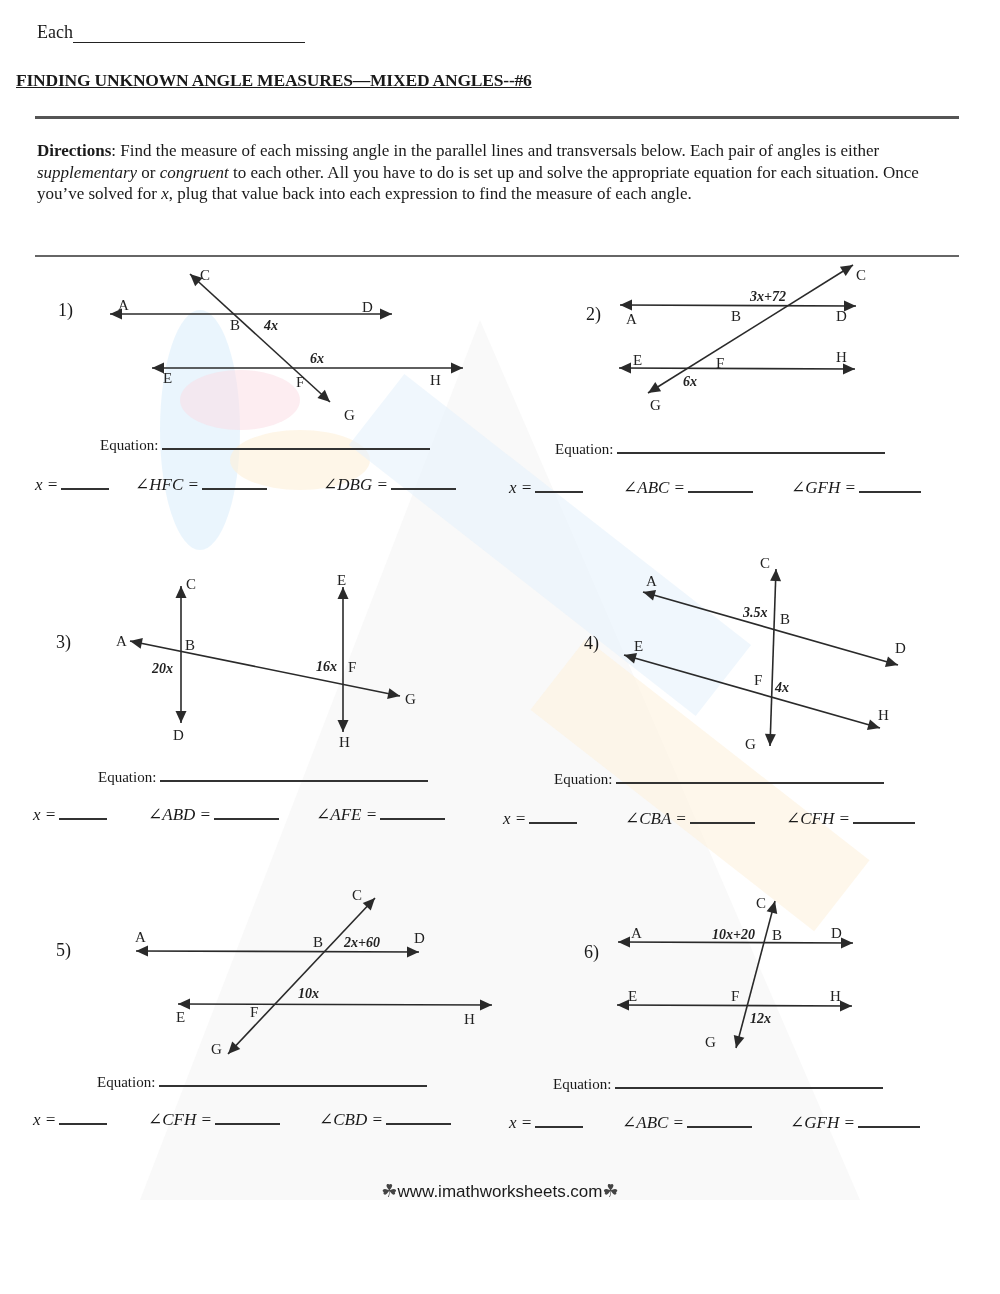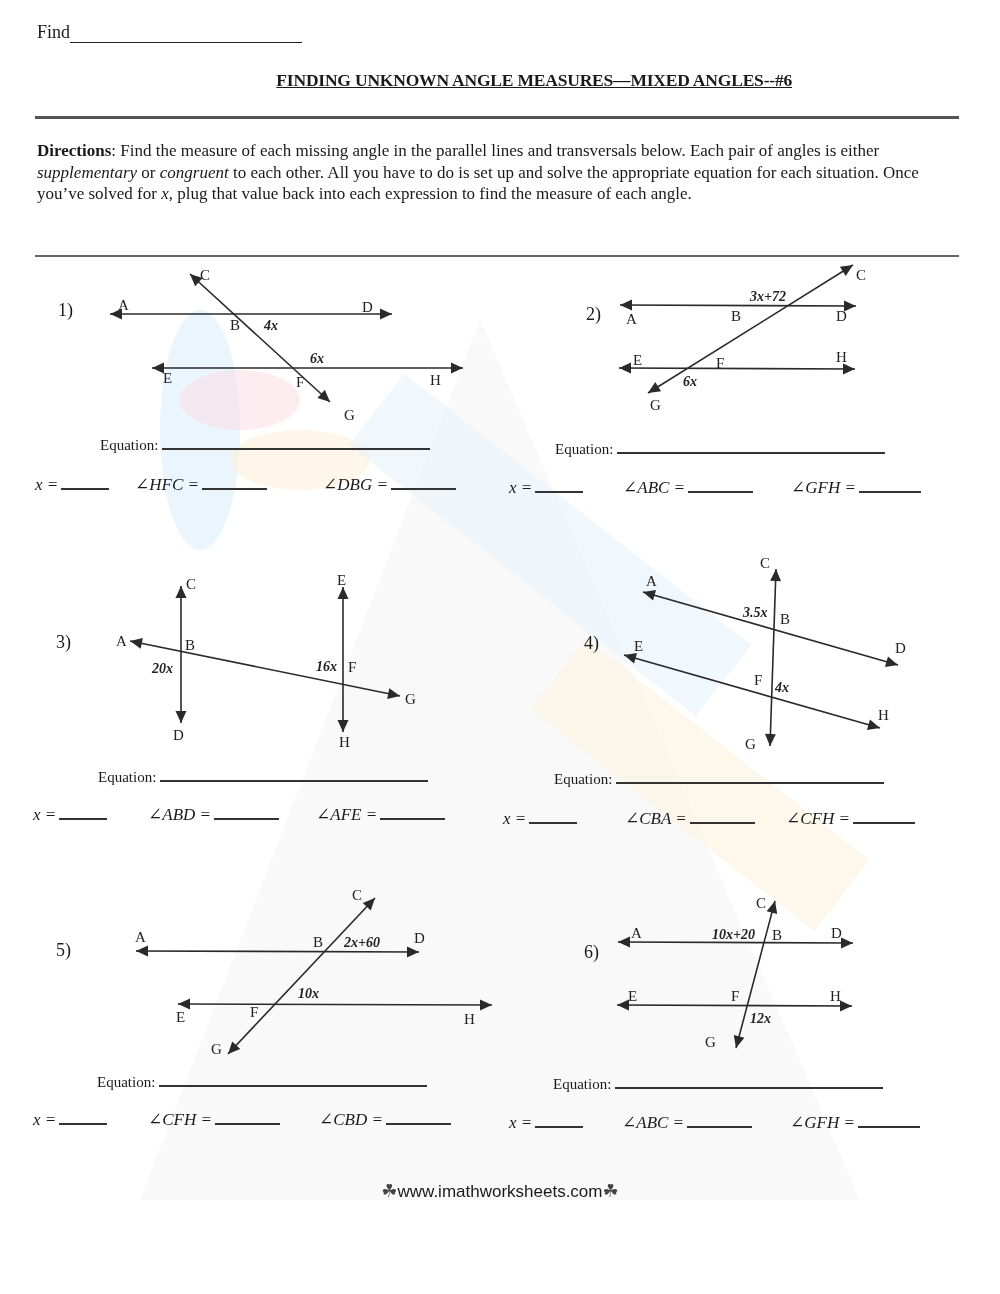--- a/index.html
+++ b/index.html
@@ -4,21 +4,21 @@
 <style>
   html, body { margin: 0; padding: 0; }
   body {
     width: 1000px; height: 1294px; position: relative; overflow: hidden;
     background: #ffffff; color: #1a1a1a;
     font-family: "Liberation Serif", "DejaVu Serif", serif;
   }
   .watermark { position: absolute; left: 0; top: 0; width: 1000px; height: 1294px; pointer-events: none; }
   .name-row { position: absolute; left: 37px; top: 22px; font-size: 18px; }
   .name-row .blank { display: inline-block; width: 232px; border-bottom: 1px solid #222; height: 18px; vertical-align: bottom; }
-  .title { position: absolute; left: 0; width: 792px; top: 70px; text-align: right; font-weight: bold; font-size: 17.5px; text-decoration: underline; letter-spacing: -0.2px; }
+  .title { position: absolute; left: 16px; width: 792px; top: 70px; text-align: left; font-weight: bold; font-size: 17.5px; text-decoration: underline; letter-spacing: -0.2px; }
   .rule { position: absolute; left: 35px; width: 924px; height: 3px; background: #555; }
   .rule.r1 { top: 116px; }
   .rule.r2 { top: 255px; height: 2px; background: #666; }
   .directions { position: absolute; left: 37px; top: 140px; width: 915px; font-size: 17px; line-height: 21.5px; }
   .directions b { font-weight: bold; }
   .problem { position: absolute; }
   .problem svg { position: absolute; left: 0; top: 0; overflow: visible; }
   .pnum { position: absolute; font-size: 18px; }
   .eq { position: absolute; font-size: 15px; }
   .eq .line { display: inline-block; border-bottom: 2px solid #333; height: 14px; vertical-align: baseline; margin-left: 4px; }
@@ -36,21 +36,21 @@
 <svg class="watermark" viewBox="0 0 1000 1294">
   <polygon points="140,1200 480,320 860,1200" fill="#f4f4f4" opacity="0.5"></polygon>
   <ellipse cx="200" cy="430" rx="40" ry="120" fill="#d8ecfb" opacity="0.55"></ellipse>
   <ellipse cx="240" cy="400" rx="60" ry="30" fill="#fbdce4" opacity="0.5"></ellipse>
   <ellipse cx="300" cy="460" rx="70" ry="30" fill="#fdf0d8" opacity="0.6"></ellipse>
   <rect x="330" y="500" width="440" height="90" transform="rotate(38 550 545)" fill="#e6f2fb" opacity="0.6"></rect>
   <rect x="520" y="740" width="360" height="90" transform="rotate(38 700 785)" fill="#fdf1dd" opacity="0.6"></rect>
 </svg>
 
 <div class="name-row">
-  <span>Find</span><span class="blank"></span>
+  <span>Each</span><span class="blank"></span>
 </div>
 
 <div class="title">FINDING UNKNOWN ANGLE MEASURES—MIXED ANGLES--#6</div>
 <div class="rule r1"></div>
 
 <div class="directions">
   <b>Directions</b><span>:  Find the measure of each missing angle in the parallel lines and transversals below.  Each pair of angles is either </span><i>supplementary</i><span> or </span><i>congruent</i><span> to each other.  All you have to do is set up and solve the appropriate equation for each situation.  Once you’ve solved for </span><i>x</i><span>, plug that value back into each expression to find the measure of each angle.</span>
 </div>
 <div class="rule r2"></div>
 

